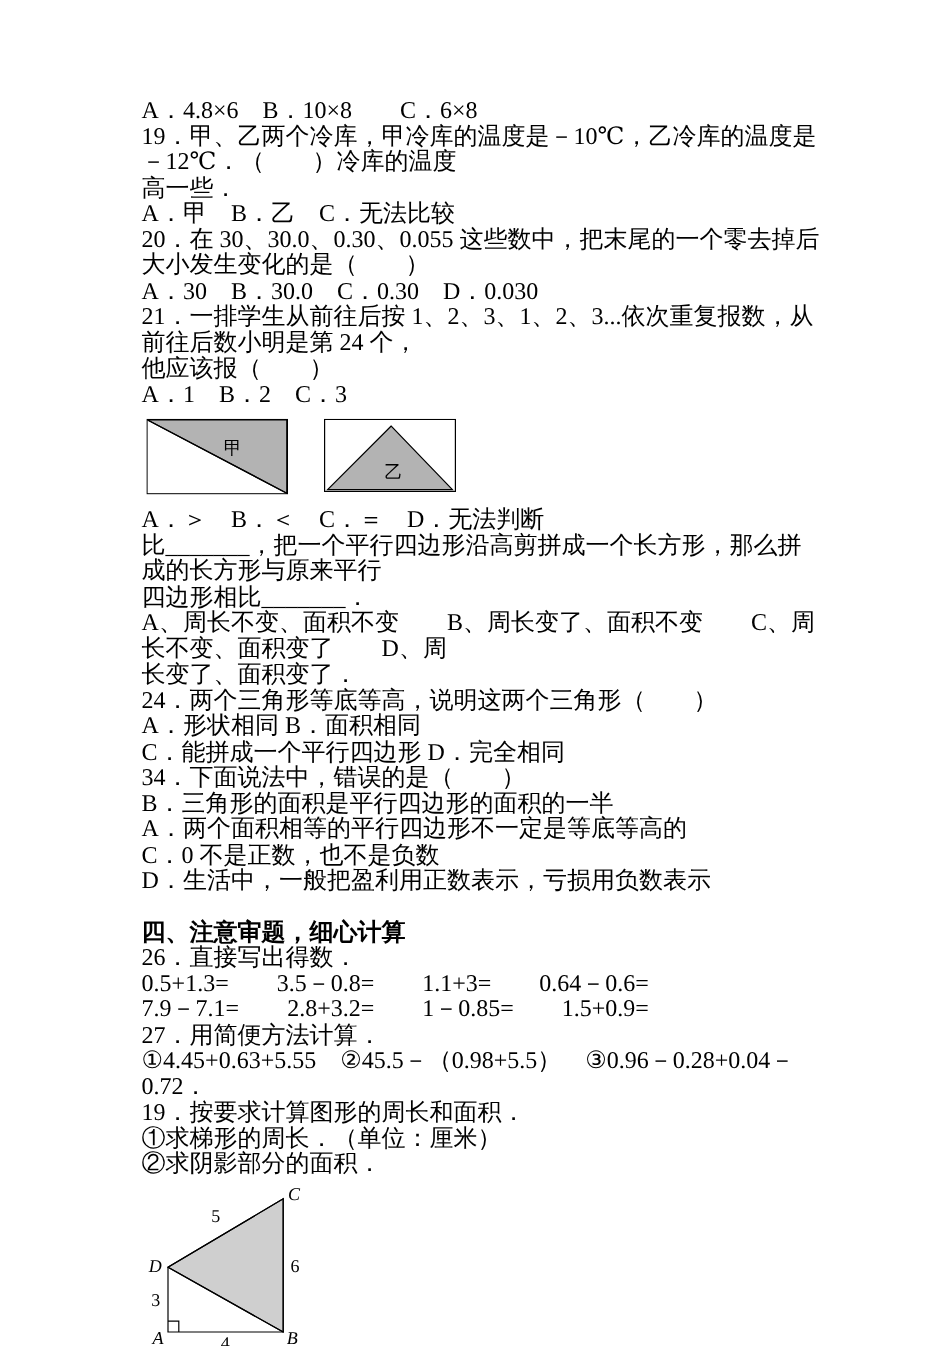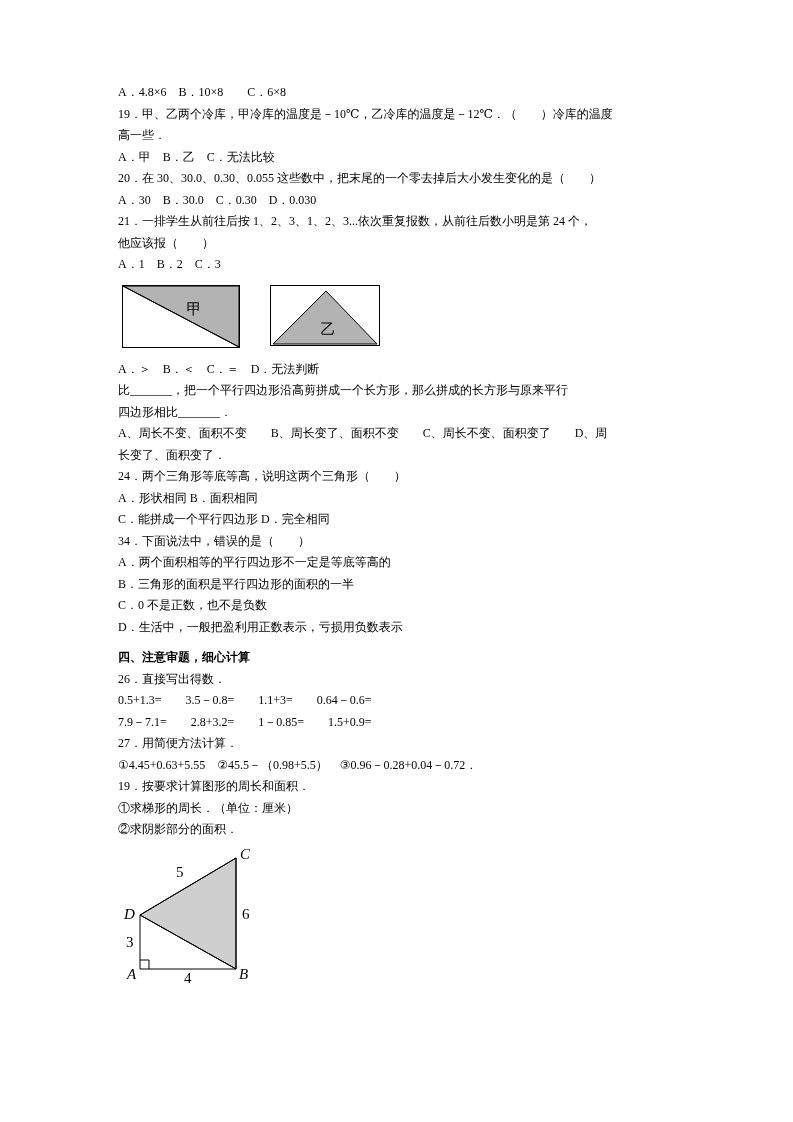--- a/index.html
+++ b/index.html
@@ -11,26 +11,26 @@
   .page {
     position:relative;
     width:793px;
     height:1122px;
     margin:0 auto;
     background:#ffffff;
     padding:82px 108px 18px 118px;
     overflow:hidden;
   }
   .line {
-    font-size:12px;
+    font-size:20px;
     line-height:21.5px;
     white-space:pre-wrap;
   }
   .line.bold { font-weight:bold; }
-  .line.gap  { margin-top:9px; }
+  .line.gap  { margin-top:21px; }
   .fig-row {
     display:flex;
     gap:30px;
     margin:9px 0 11px 4px;
   }
   .fig28 { margin:4px 0 0 0; }
   svg { display:block; }
   svg text {
     font-size:15px;
     font-family:"Liberation Serif","DejaVu Serif",serif;
@@ -72,22 +72,22 @@
   <div>
       <div class="line">A．＞　B．＜　C．＝　D．无法判断</div>
       <div class="line">比_______，把一个平行四边形沿高剪拼成一个长方形，那么拼成的长方形与原来平行</div>
       <div class="line">四边形相比_______．</div>
       <div class="line">A、周长不变、面积不变　　B、周长变了、面积不变　　C、周长不变、面积变了　　D、周</div>
       <div class="line">长变了、面积变了．</div>
       <div class="line">24．两个三角形等底等高，说明这两个三角形（　　）</div>
       <div class="line">A．形状相同 B．面积相同</div>
       <div class="line">C．能拼成一个平行四边形 D．完全相同</div>
       <div class="line">34．下面说法中，错误的是（　　）</div>
+      <div class="line">B．三角形的面积是平行四边形的面积的一半</div>
       <div class="line">A．两个面积相等的平行四边形不一定是等底等高的</div>
-      <div class="line">B．三角形的面积是平行四边形的面积的一半</div>
       <div class="line">C．0 不是正数，也不是负数</div>
       <div class="line">D．生活中，一般把盈利用正数表示，亏损用负数表示</div>
       <div class="line bold gap">四、注意审题，细心计算</div>
       <div class="line">26．直接写出得数．</div>
       <div class="line">0.5+1.3=　　3.5－0.8=　　1.1+3=　　0.64－0.6=</div>
       <div class="line">7.9－7.1=　　2.8+3.2=　　1－0.85=　　1.5+0.9=</div>
       <div class="line">27．用简便方法计算．</div>
       <div class="line">①4.45+0.63+5.55　②45.5－（0.98+5.5）　③0.96－0.28+0.04－0.72．</div>
       <div class="line">19．按要求计算图形的周长和面积．</div>
       <div class="line">①求梯形的周长．（单位：厘米）</div>

